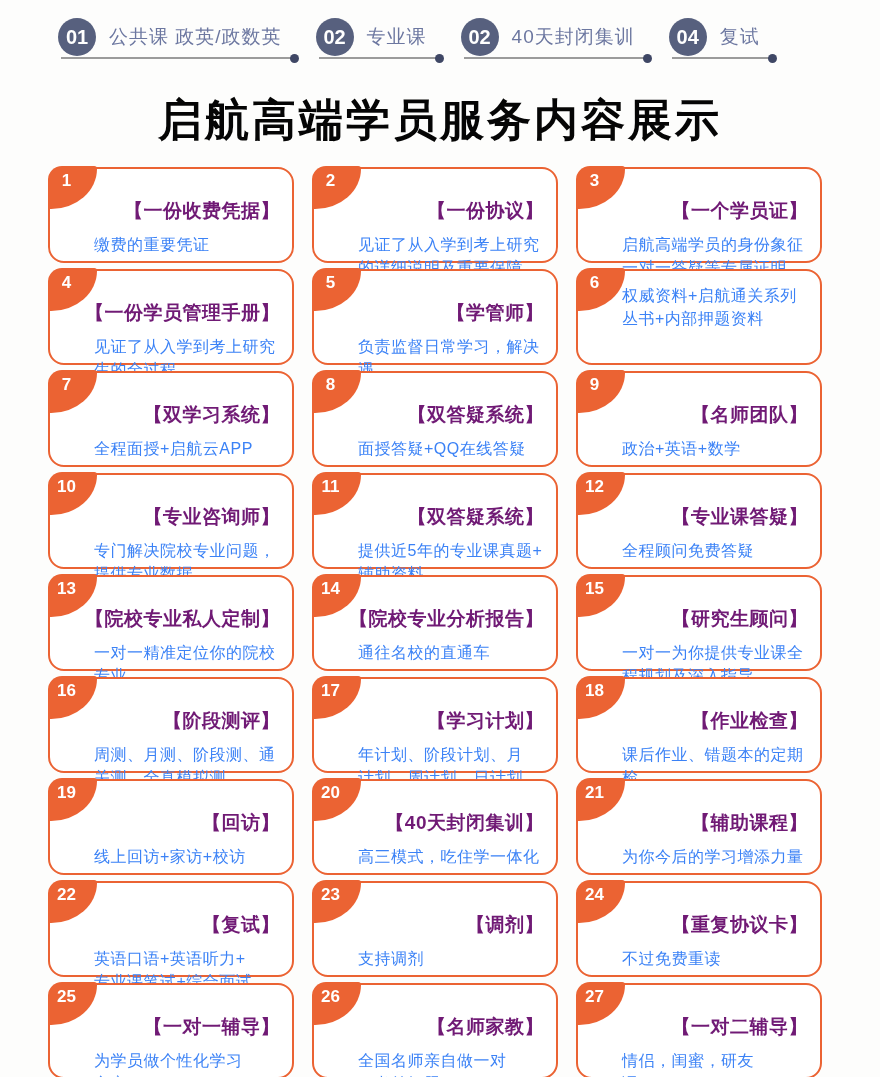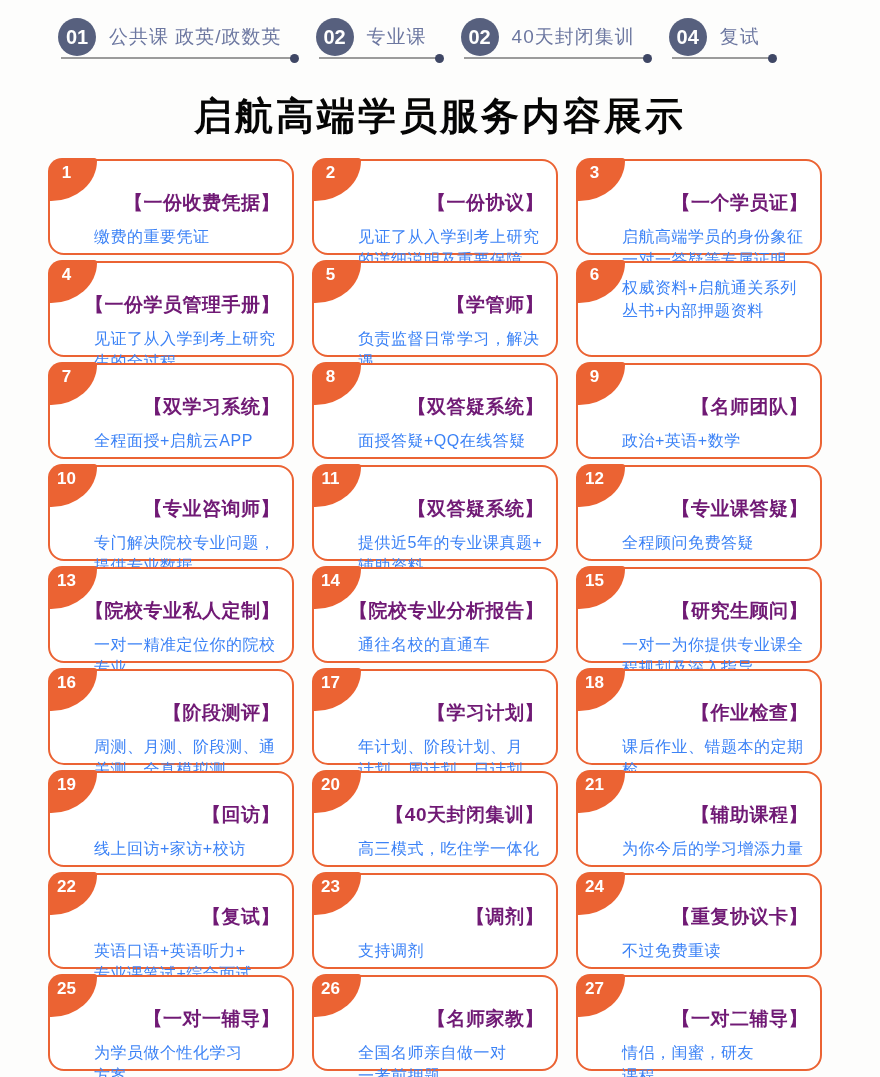--- a/index.html
+++ b/index.html
@@ -42,21 +42,21 @@
     background:var(--nav-line,#9B9B9B);z-index:1;
   }
   .nav-dot{
     position:absolute;right:-3px;bottom:1px;width:9px;height:9px;
     border-radius:50%;background:var(--nav-dot,#3F4765);z-index:2;
   }
   
   .page-title{
     margin:27px 0 17px 0;
     text-align:center;
-    font-size:38px;
+    font-size:44px;
     font-weight:bold;
     letter-spacing:3px;
     color:#050505;
   }
   
   .grid{
     margin-left:48px;
     width:774px;
     display:grid;
     grid-template-columns:repeat(3,246px);

